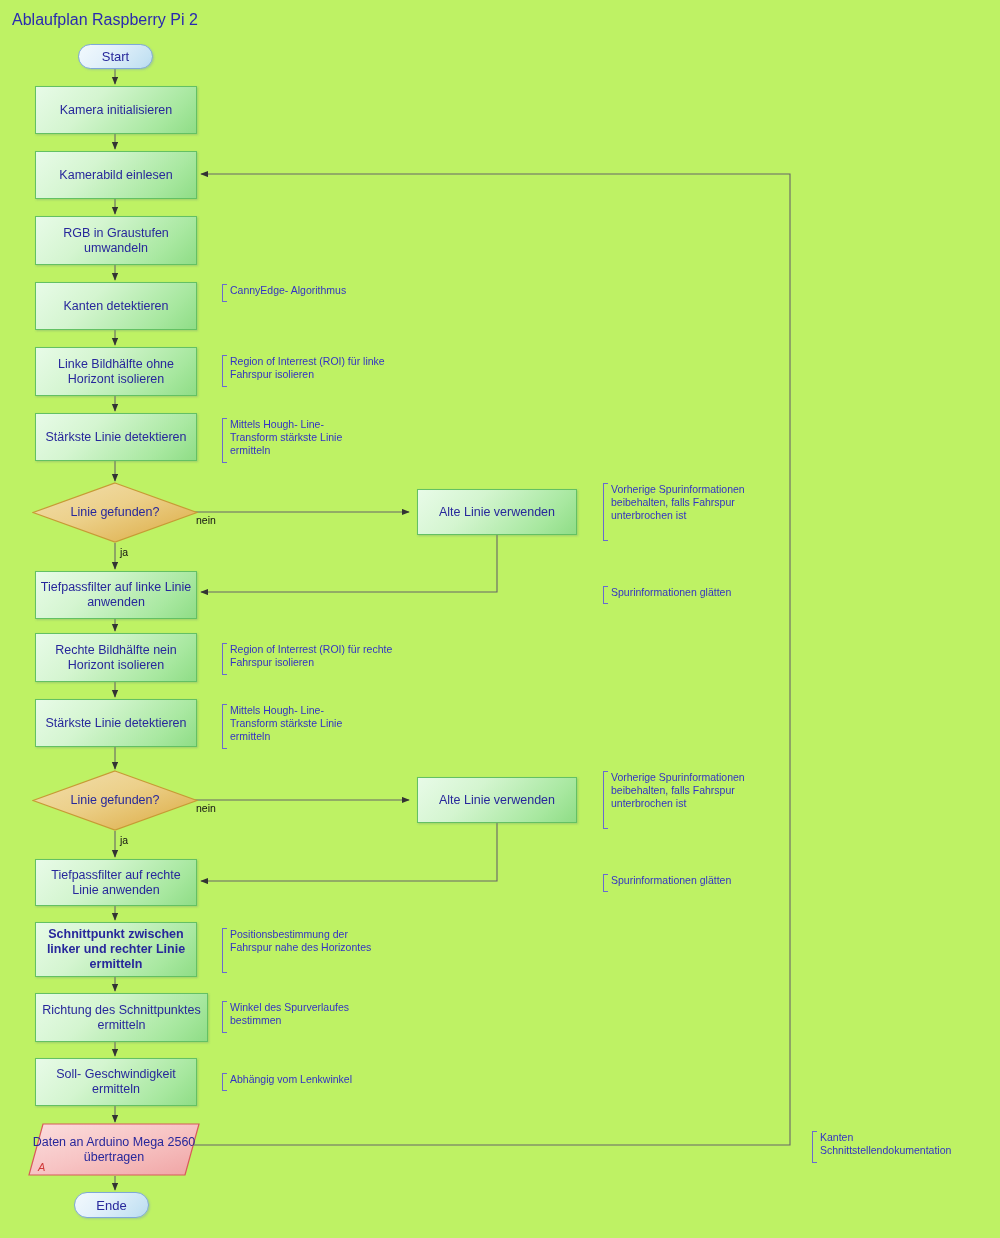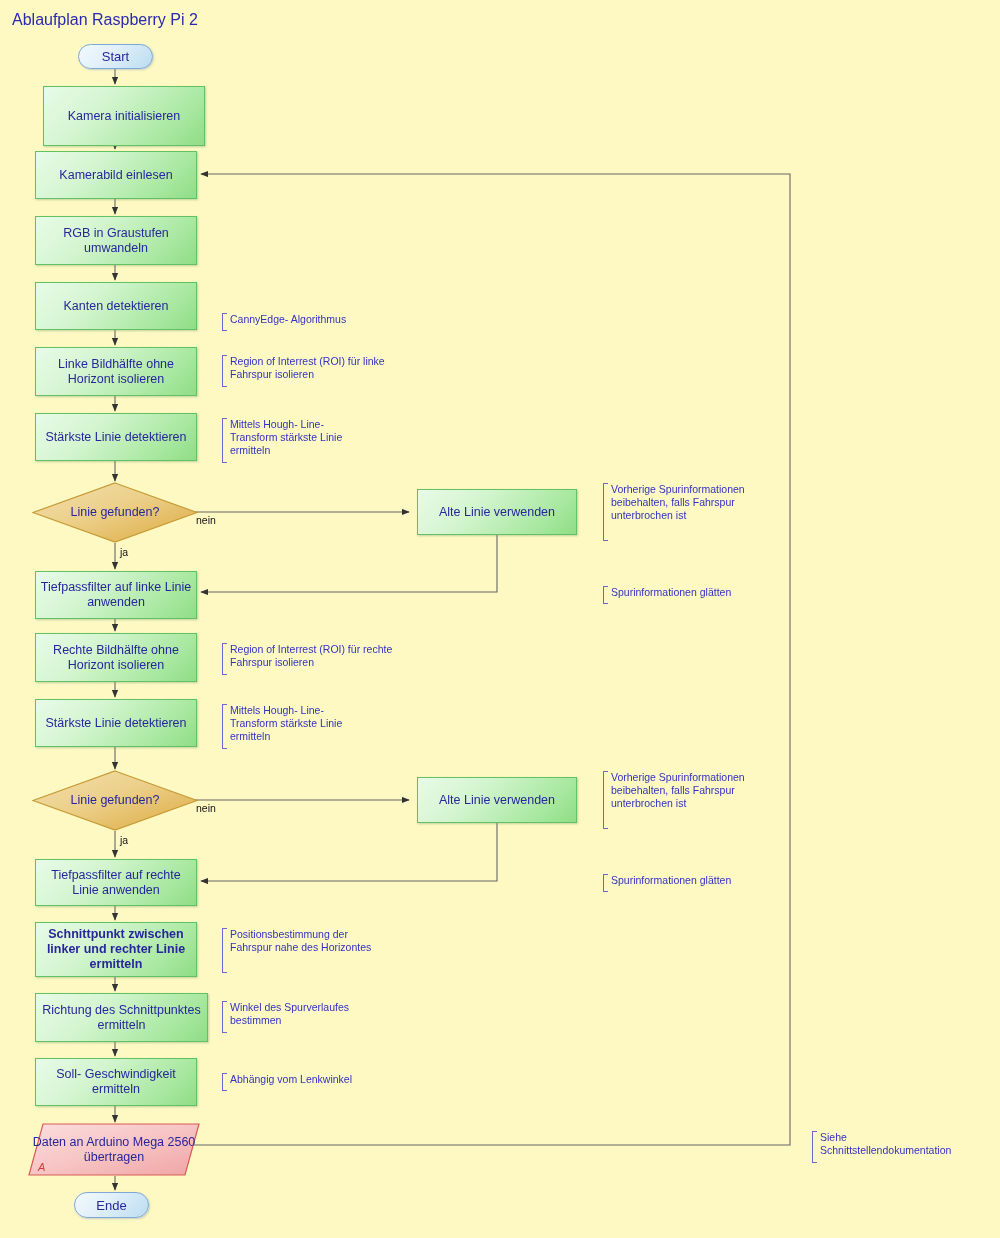--- a/index.html
+++ b/index.html
@@ -7,21 +7,21 @@
     padding: 0;
     background: #ffffff;
   }
   body {
     font-family: "Liberation Sans", sans-serif;
   }
   #canvas {
     position: relative;
     width: 1000px;
     height: 1238px;
-    background: #fef9c3;
+    background: #bef264;
     overflow: hidden;
   }
 
   
   .diagram-title {
     position: absolute;
     left: 12px;
     top: 11px;
     font-size: 16px;
     color: #2a2ab0;
@@ -205,21 +205,21 @@
       <path d="M185,1145 L790,1145 L790,174 L201,174" marker-end="url(#arrow)"></path>
 
       <line x1="115" y1="1176" x2="115" y2="1190" marker-end="url(#arrow)"></line>
     </g>
   </svg>
 
   <div class="node term" style="left:78px; top:44px; width:75px; height:25px;">
     <span>Start</span>
   </div>
 
-  <div class="node proc" style="left:35px; top:86px; width:162px; height:60px;margin-left:8px;">
+  <div class="node proc" style="left:35px; top:86px; width:162px; height:48px;">
     <span>Kamera initialisieren</span>
   </div>
 
   <div class="node proc" style="left:35px; top:151px; width:162px; height:48px;">
     <span>Kamerabild einlesen</span>
   </div>
 
   <div class="node proc" style="left:35px; top:216px; width:162px; height:49px;">
     <span>RGB in Graustufen umwandeln</span>
   </div>
@@ -252,21 +252,21 @@
 
   <div class="node proc" style="left:417px; top:489px; width:160px; height:46px;">
     <span>Alte Linie verwenden</span>
   </div>
 
   <div class="node proc" style="left:35px; top:571px; width:162px; height:48px;">
     <span>Tiefpassfilter auf linke Linie anwenden</span>
   </div>
 
   <div class="node proc" style="left:35px; top:633px; width:162px; height:49px;">
-    <span>Rechte Bildhälfte ohne Horizont isolieren</span>
+    <span>Rechte Bildhälfte nein Horizont isolieren</span>
   </div>
 
   <div class="node proc" style="left:35px; top:699px; width:162px; height:48px;">
     <span>Stärkste Linie detektieren</span>
   </div>
 
   <div class="node decision" style="left:32px; top:770px; width:166px; height:61px;">
     <svg class="dshape" viewBox="0 0 166 61" preserveAspectRatio="none">
       <defs>
         <linearGradient id="goldgrad2" x1="0" y1="0" x2="1" y2="1">
@@ -317,21 +317,21 @@
 
   <div class="node term" style="left:74px; top:1192px; width:75px; height:26px;">
     <span>Ende</span>
   </div>
 
   <div class="edge-label" style="left:196px; top:514px;">nein</div>
   <div class="edge-label" style="left:120px; top:546px;">ja</div>
   <div class="edge-label" style="left:196px; top:802px;">nein</div>
   <div class="edge-label" style="left:120px; top:834px;">ja</div>
 
-  <div class="note" style="left:222px; top:313px; width:190px; height:18px;">CannyEdge- Algorithmus</div>
+  <div class="note" style="left:222px; top:284px; width:190px; height:18px;">CannyEdge- Algorithmus</div>
 
   <div class="note" style="left:222px; top:355px; width:175px; height:32px;">Region of Interrest (ROI) für linke Fahrspur isolieren</div>
 
   <div class="note" style="left:222px; top:418px; width:150px; height:45px;">Mittels Hough- Line- Transform stärkste Linie ermitteln</div>
 
   <div class="note" style="left:603px; top:483px; width:155px; height:58px;">Vorherige Spurinformationen beibehalten, falls Fahrspur unterbrochen ist</div>
 
   <div class="note" style="left:603px; top:586px; width:160px; height:18px;">Spurinformationen glätten</div>
 
   <div class="note" style="left:222px; top:643px; width:175px; height:32px;">Region of Interrest (ROI) für rechte Fahrspur isolieren</div>
@@ -341,15 +341,15 @@
   <div class="note" style="left:603px; top:771px; width:155px; height:58px;">Vorherige Spurinformationen beibehalten, falls Fahrspur unterbrochen ist</div>
 
   <div class="note" style="left:603px; top:874px; width:160px; height:18px;">Spurinformationen glätten</div>
 
   <div class="note" style="left:222px; top:928px; width:160px; height:45px;">Positionsbestimmung der Fahrspur nahe des Horizontes</div>
 
   <div class="note" style="left:222px; top:1001px; width:150px; height:32px;">Winkel des Spurverlaufes bestimmen</div>
 
   <div class="note" style="left:222px; top:1073px; width:155px; height:18px;">Abhängig vom Lenkwinkel</div>
 
-  <div class="note" style="left:812px; top:1131px; width:160px; height:32px;">Siehe Schnittstellendokumentation</div>
+  <div class="note" style="left:812px; top:1131px; width:160px; height:32px;">Kanten Schnittstellendokumentation</div>
 
 </div>
 
 </body></html>

